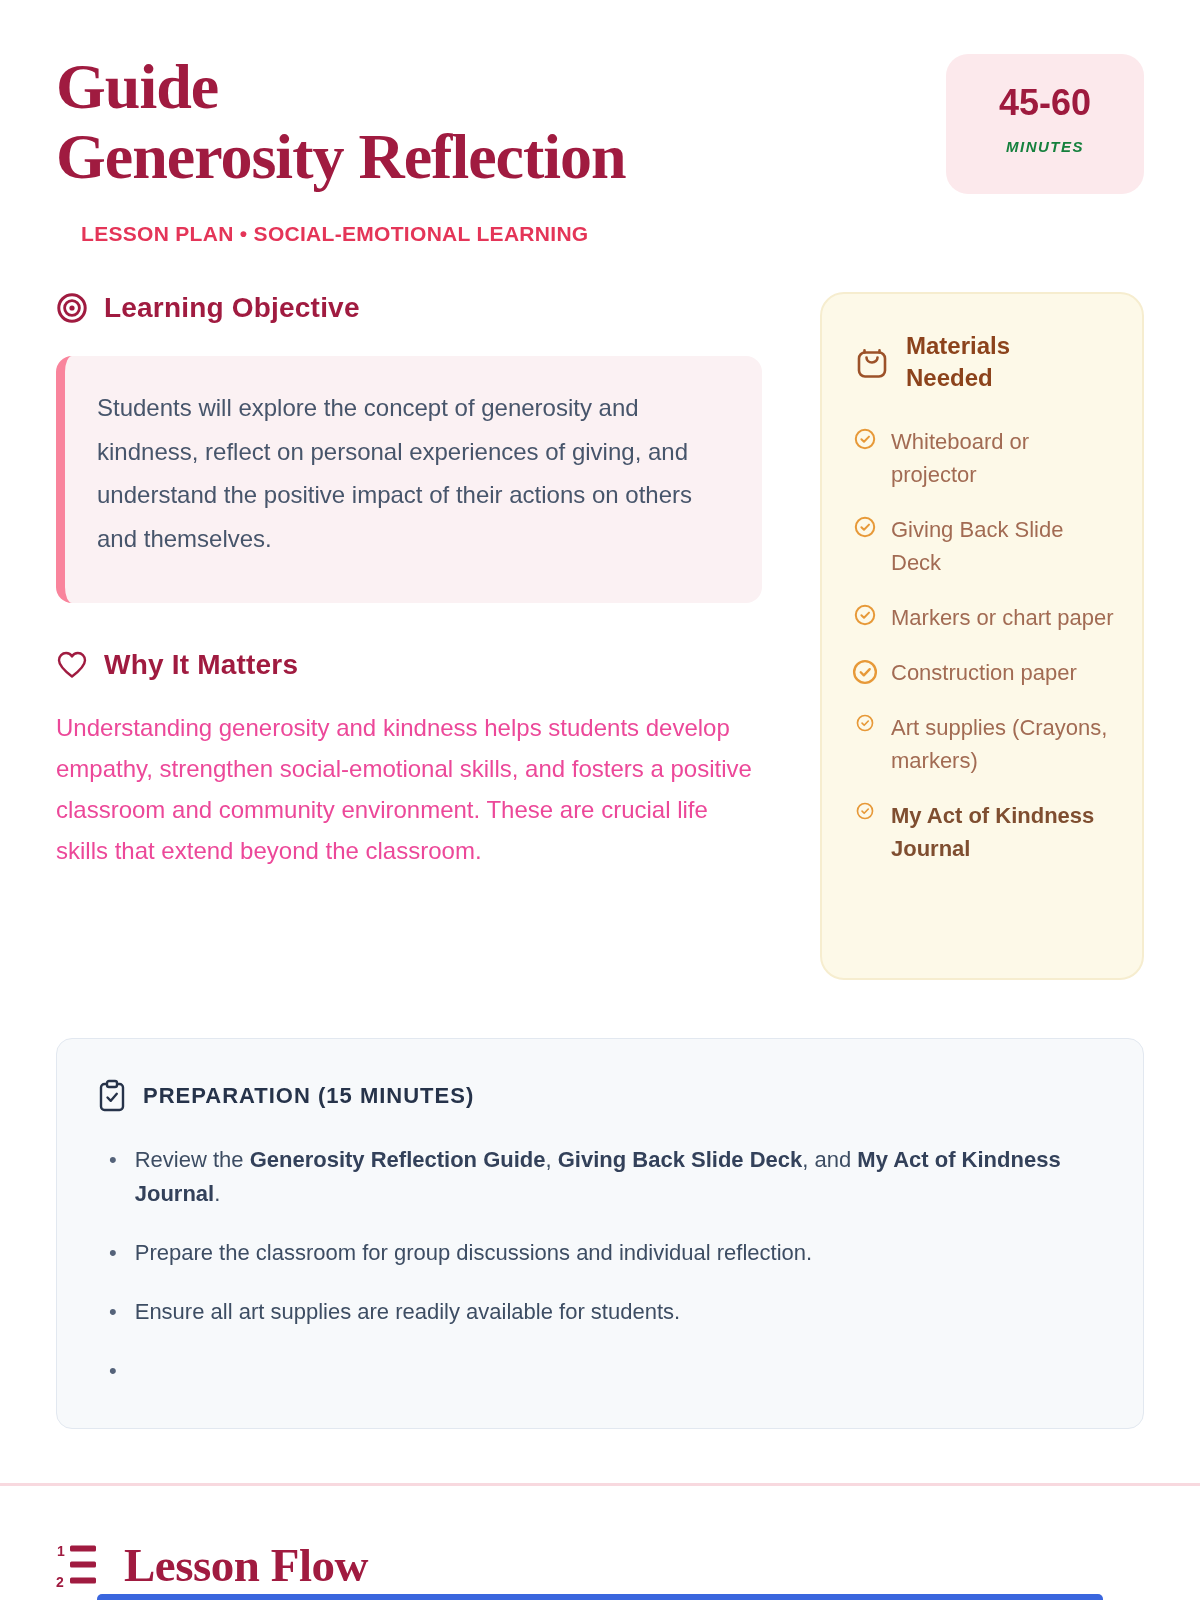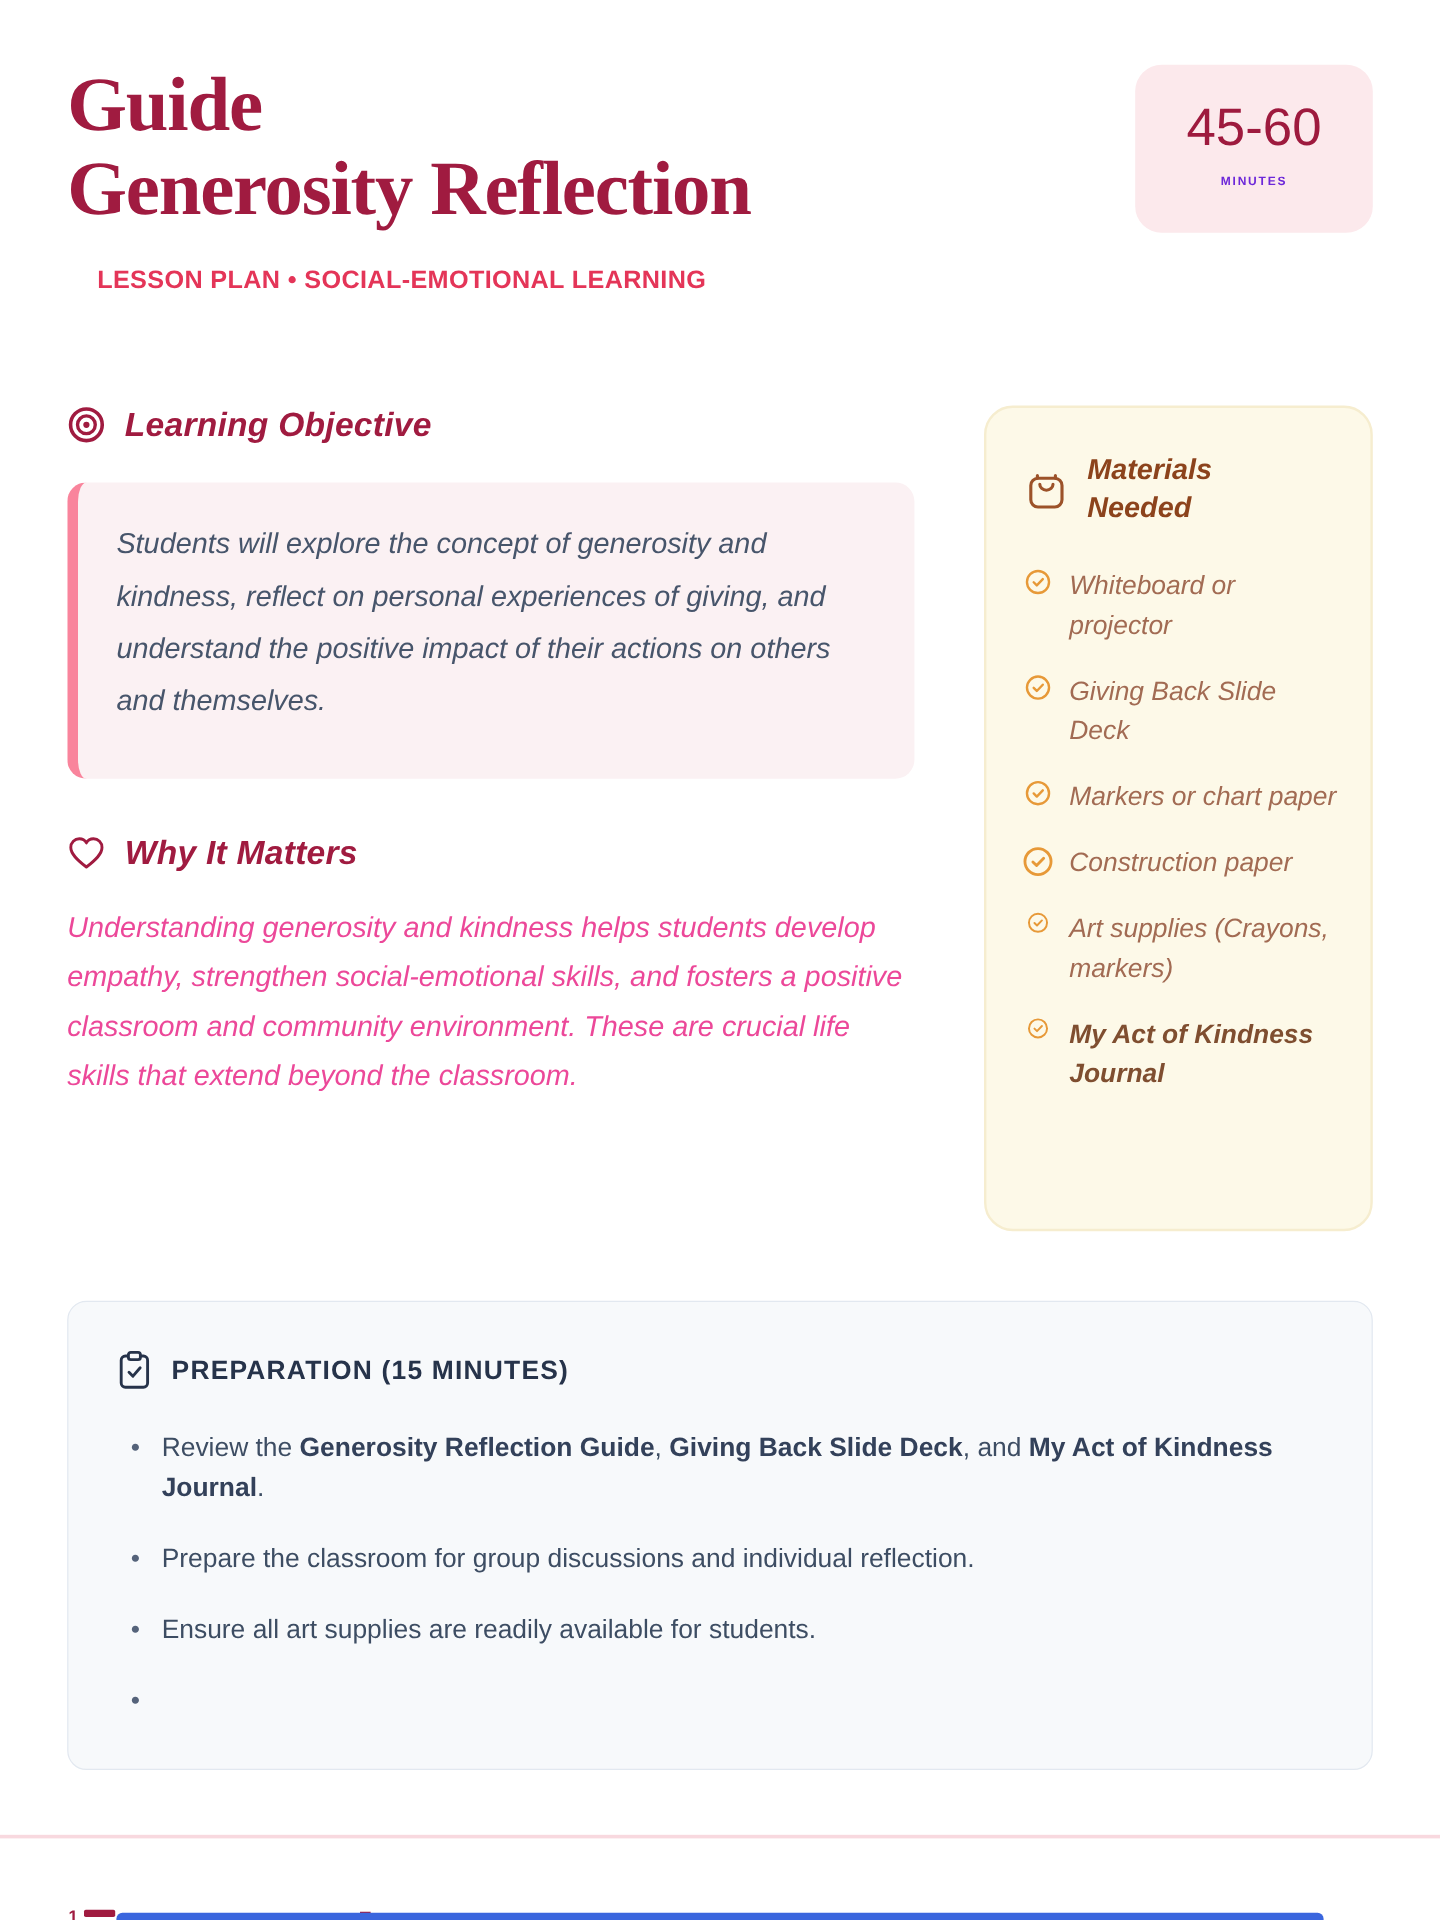--- a/index.html
+++ b/index.html
@@ -27,26 +27,26 @@
   .duration-badge {
     background: #FCE9EC;
     border-radius: 22px;
     width: 198px;
     min-height: 140px;
     padding: 28px 10px 24px 10px;
     text-align: center;
     flex: 0 0 auto;
     margin-top: 2px;
   }
-  .duration-value { font-size: 44px; font-weight: 400; color: #9E1A3E; letter-spacing: 0; }
-  .duration-unit  { font-size: 10px; font-weight: 700; color: #6d28d9; letter-spacing: 1.5px; margin-top: 14px; }
+  .duration-value { font-size: 36px; font-weight: 700; color: #9E1A3E; letter-spacing: 0; }
+  .duration-unit  { font-size: 15px; font-weight: 700; font-style: italic; color: #15803d; letter-spacing: 1.5px; margin-top: 14px; }
   .subtitle { margin-top: 28px; font-size: 21px; font-weight: 700; color: #E43558; letter-spacing: 0.3px; margin-left: 25px; }
 
   
-  .content-grid { display: flex; gap: 58px; margin-top: 92px; font-style: italic; }
+  .content-grid { display: flex; gap: 58px; margin-top: 46px; }
   .left-col { width: 706px; flex: 0 0 auto; }
 
   .section-heading { display: flex; align-items: center; gap: 16px; }
   .section-heading h2 { font-size: 28px; font-weight: 700; color: #A01B40; letter-spacing: 0.2px; }
 
   .objective-callout {
     margin-top: 32px;
     background: #FBF1F3;
     border-left: 9px solid #F9849C;
     border-radius: 16px;

